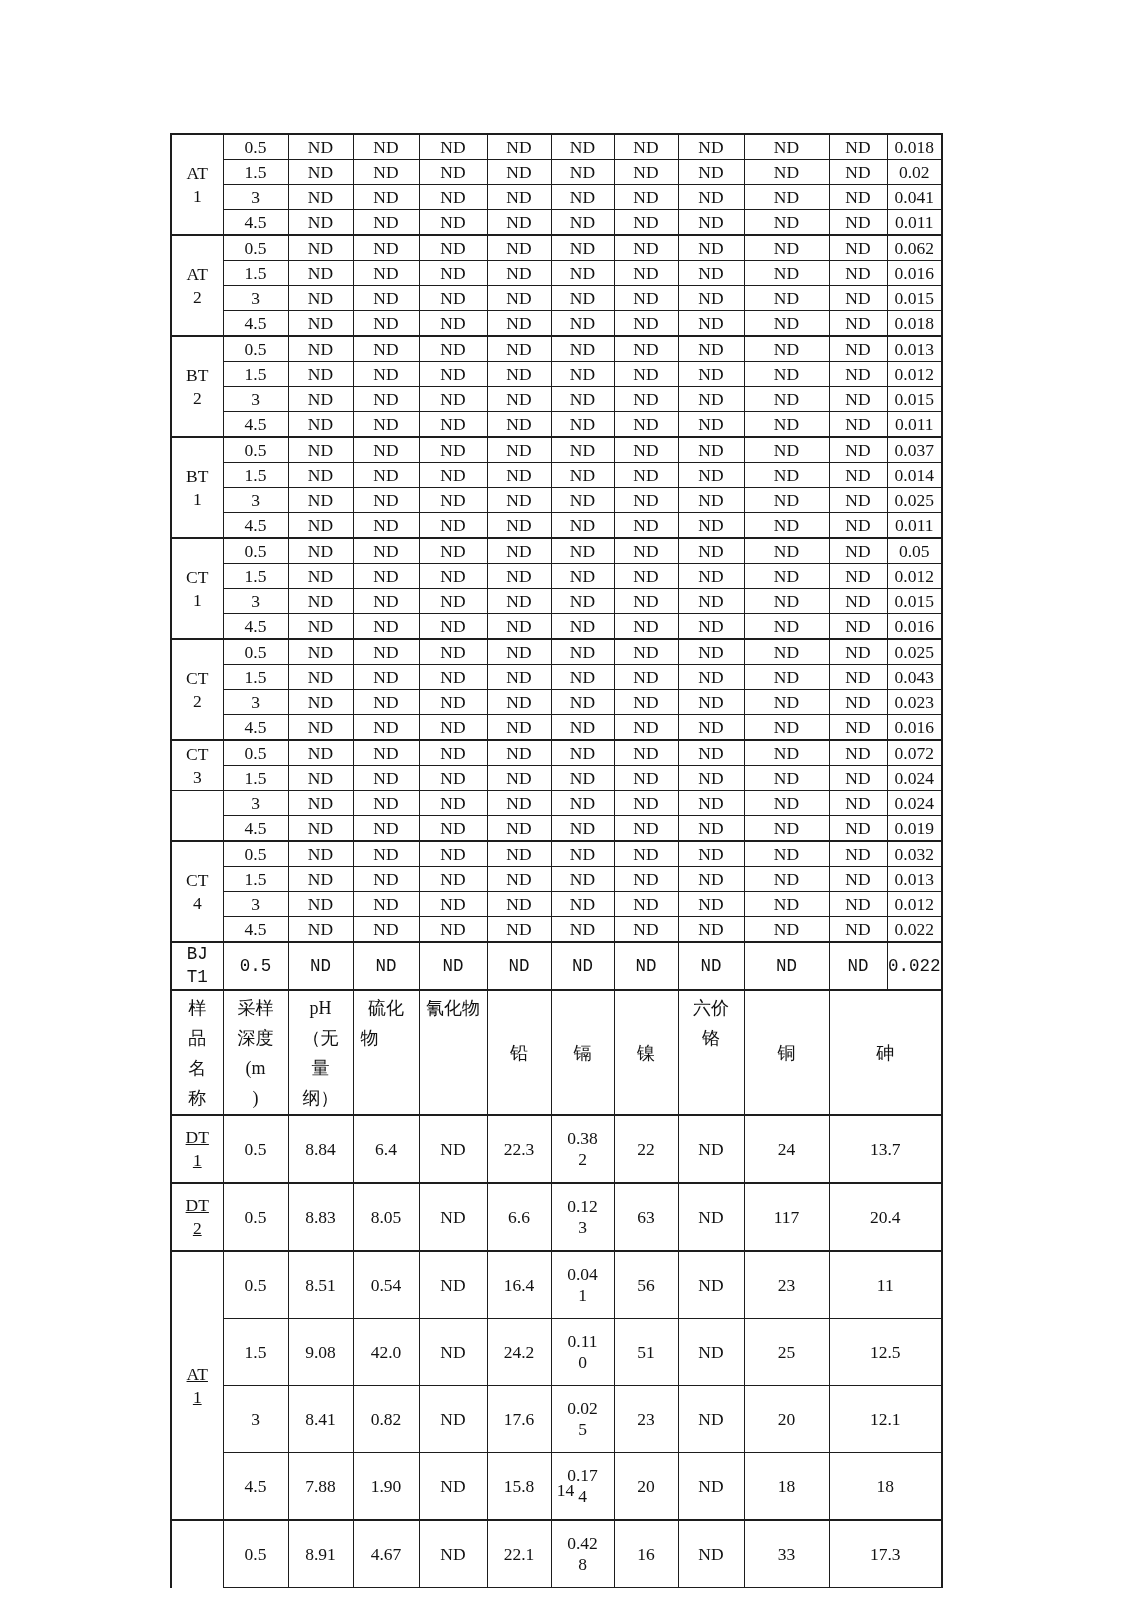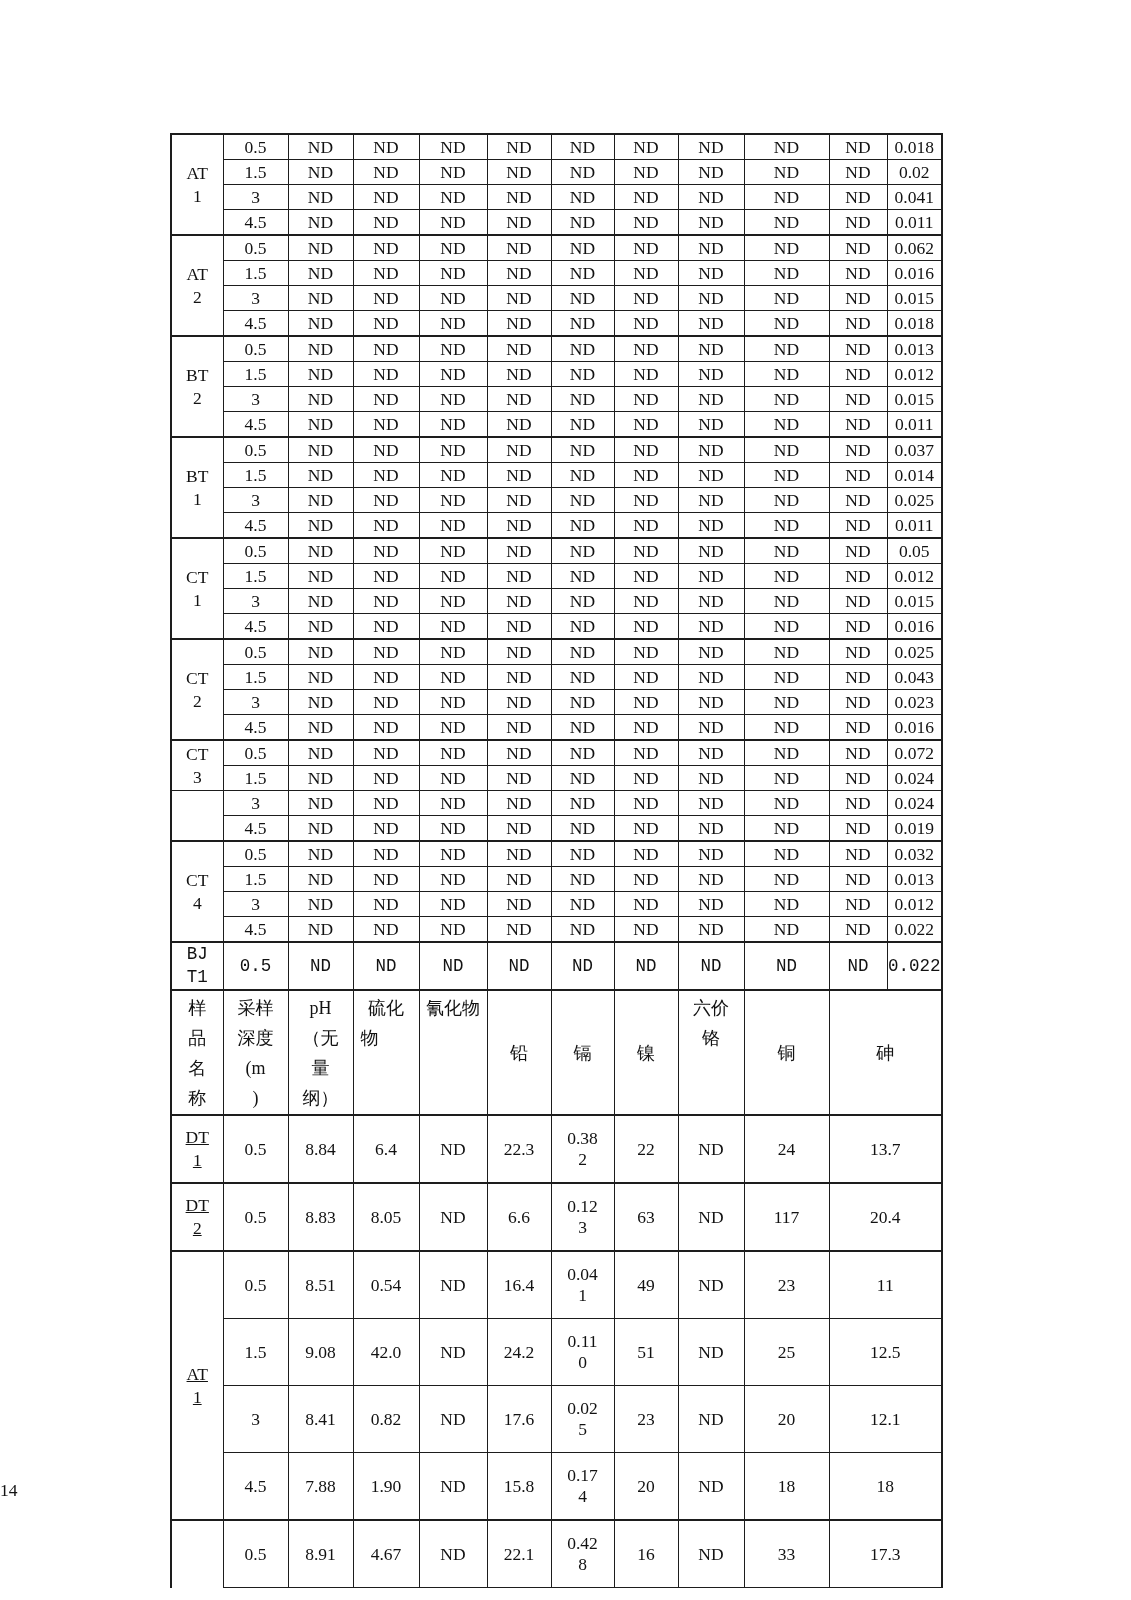--- a/index.html
+++ b/index.html
@@ -34,21 +34,21 @@
   .bt td.name { line-height:23px;text-decoration:underline; }
   .bt tbody td.c6 { word-break:break-all; padding:12px 13px; line-height:21px; }
   .bt tbody tr:last-child td { border-bottom:1.5px solid #1d1d1d; }
   .bt tbody tr:last-child td.name { border-bottom:none; }
   .bt thead td { font-size:18px; line-height:30px; }
   .bt thead td.top { vertical-align:top; padding-top:2px; }
   .bt thead td.c3 { text-align:center; text-align-last:justify; padding-left:7px; padding-right:7px; }
   
   .pagenum {
     position:absolute; top:1480px; left:0; width:1131px;
-    font-size:17.5px;
+    text-align:center; font-size:17.5px;
   }
 </style>
 </head>
 <body>
 
 <div class="page">
   <div class="tables">
 
     <table class="tt">
       <colgroup>
@@ -587,21 +587,21 @@
           </tr>
           <tr class="grp">
             <td rowspan="4" class="c0 name">AT
 1</td>
             <td class="c1">0.5</td>
             <td class="c2">8.51</td>
             <td class="c3">0.54</td>
             <td class="c4">ND</td>
             <td class="c5">16.4</td>
             <td class="c6">0.041</td>
-            <td class="c7">49</td>
+            <td class="c7">56</td>
             <td class="c8">ND</td>
             <td class="c9">23</td>
             <td class="c10">11</td>
           </tr>
           <tr>
             <td class="c1">1.5</td>
             <td class="c2">9.08</td>
             <td class="c3">42.0</td>
             <td class="c4">ND</td>
             <td class="c5">24.2</td>

